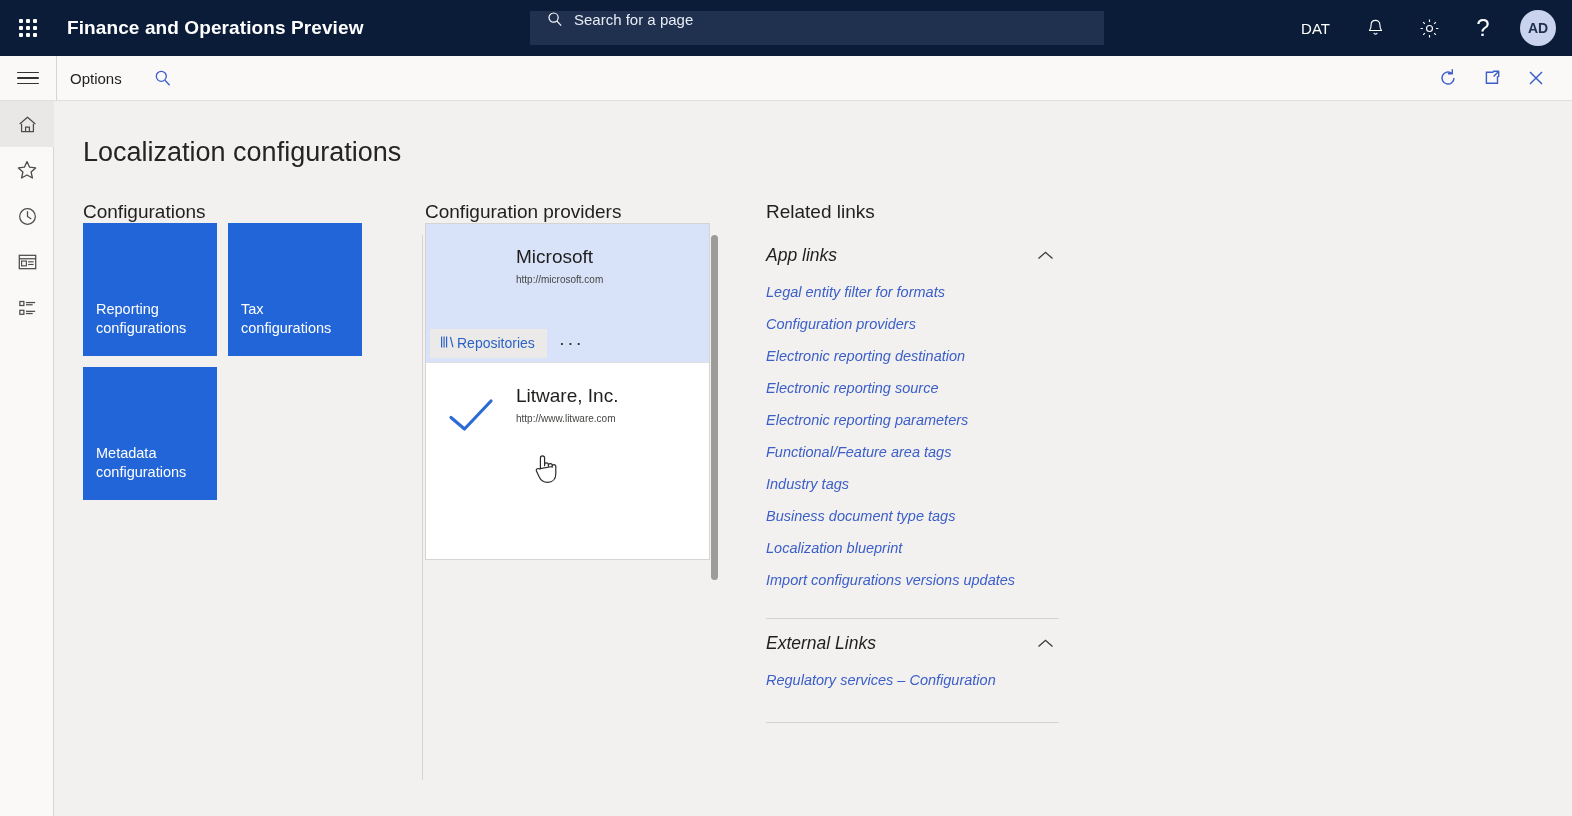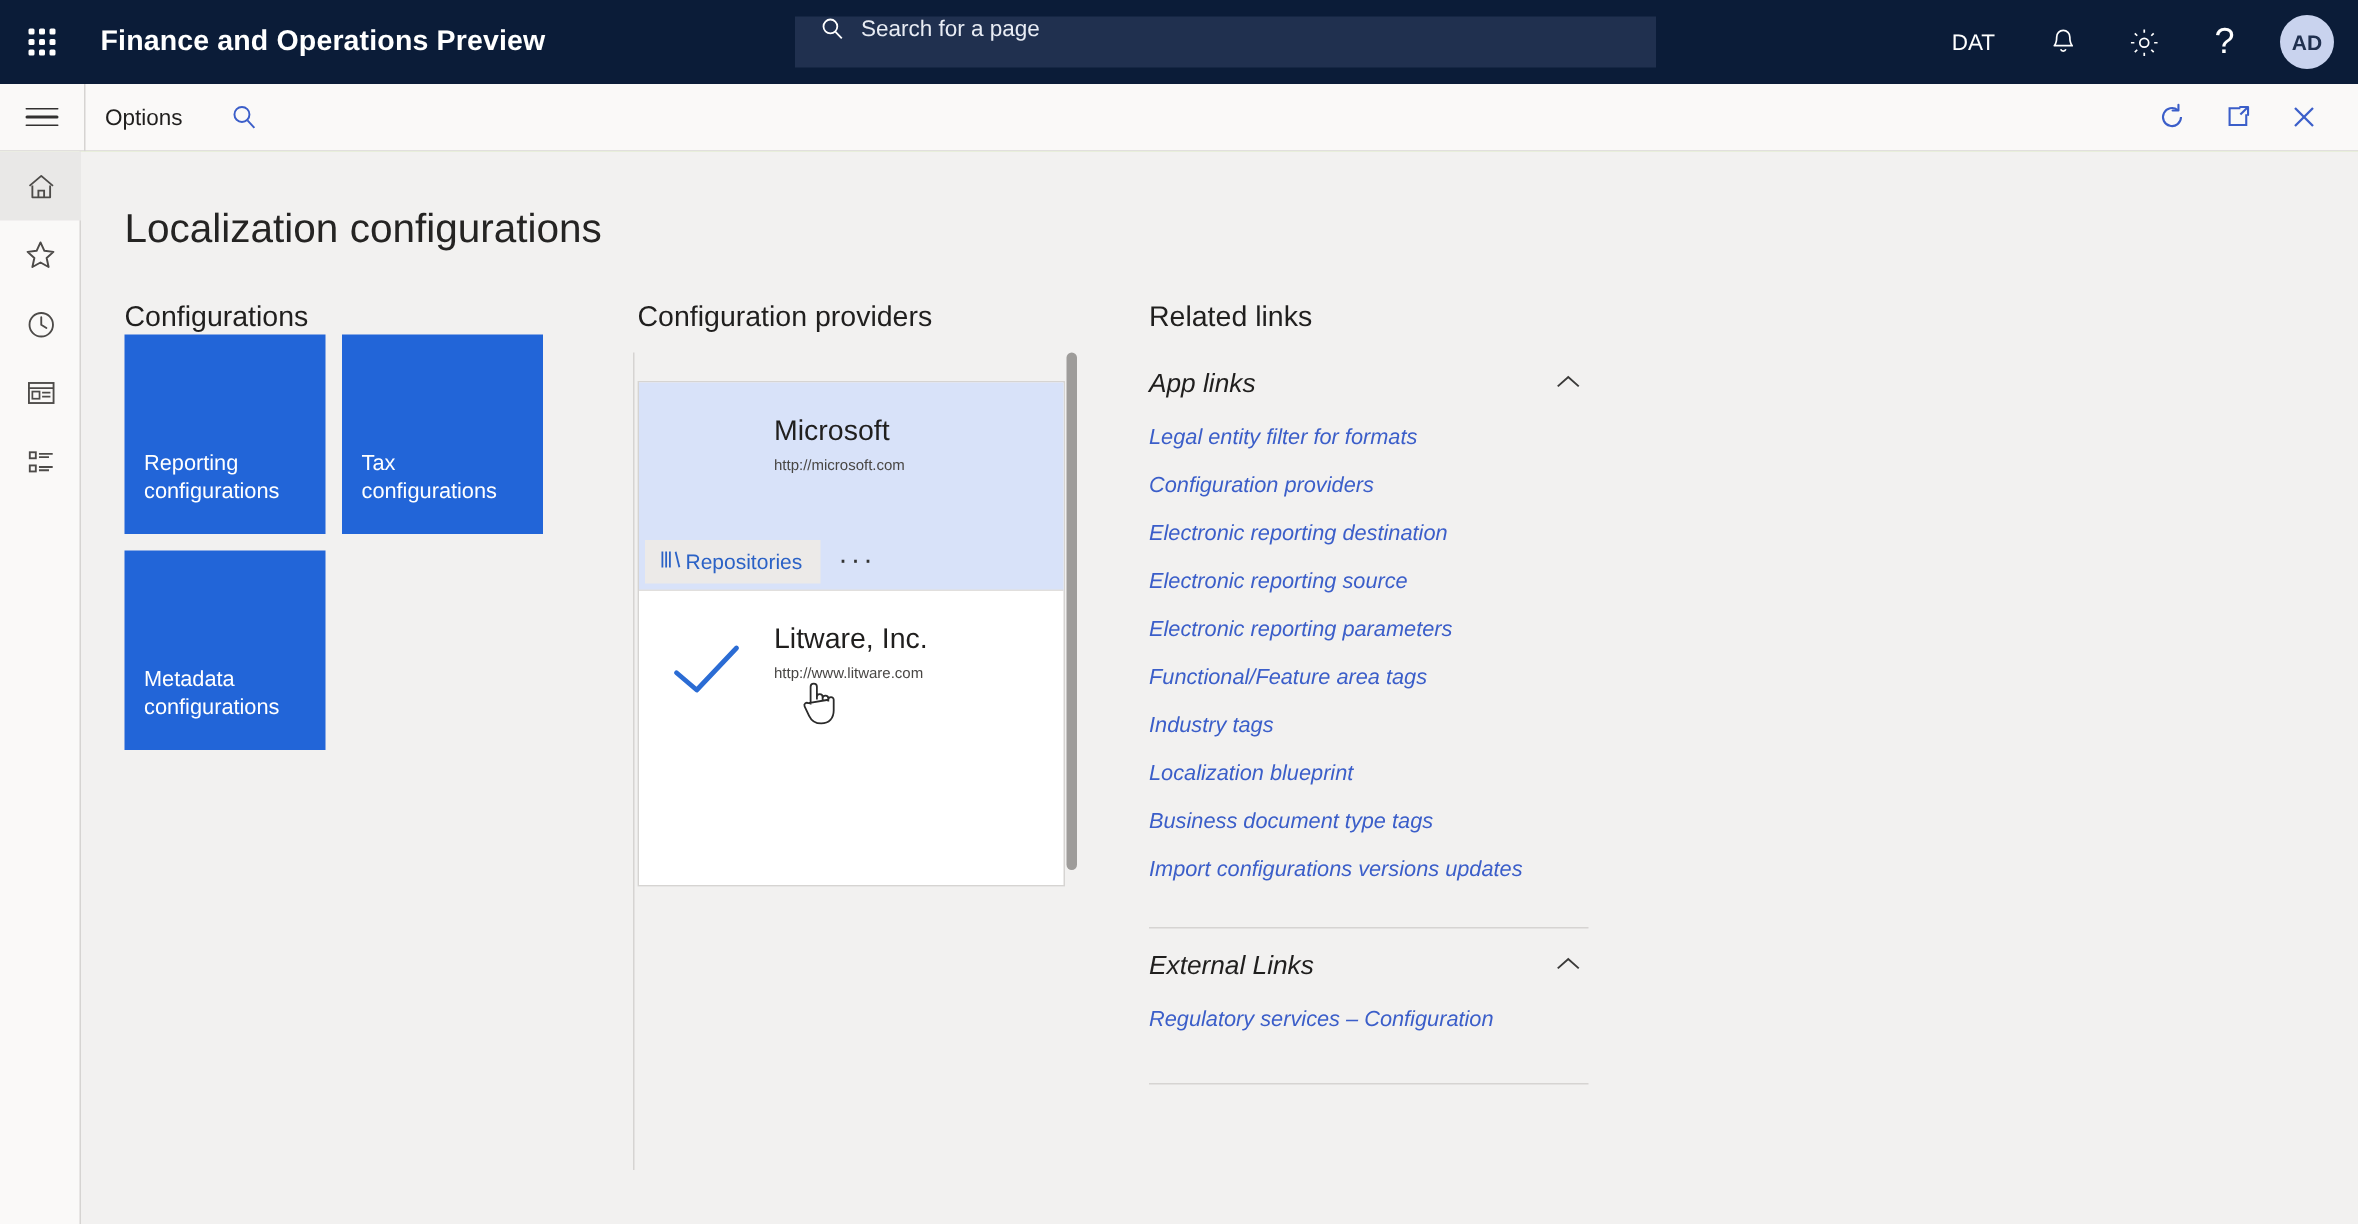--- a/index.html
+++ b/index.html
@@ -2,21 +2,21 @@
 <html><head>
 <meta charset="utf-8">
 <style>
   * { box-sizing: border-box; margin: 0; padding: 0; }
   html, body {
     width: 1572px; height: 816px;
     font-family: "Liberation Sans", sans-serif;
     background: #f2f1f0;
     overflow: hidden;
   }
-  .app { position: relative; width: 1572px; height: 690px; background: #bef264; border-bottom: 2px solid #4a7e8c; }
+  .app { position: relative; width: 1572px; height: 690px; background: #d946ef; border-bottom: 2px solid #4a7e8c; }
 
   
   .topnav {
     position: absolute; top: 0; left: 0; width: 1572px; height: 56px;
     background: #0b1c38; display: flex; align-items: center;
   }
   .waffle { width: 56px; height: 56px; display: flex; align-items: center; justify-content: center; cursor: pointer; }
   .waffle-grid { display: grid; grid-template-columns: repeat(3, 4px); grid-template-rows: repeat(3, 4px); gap: 3px; }
   .waffle-grid i { width: 4px; height: 4px; background: #ffffff; border-radius: 1px; display: block; }
   .app-title { color: #ffffff; font-size: 19px; font-weight: bold; margin-left: 11px; letter-spacing: 0.1px; white-space: nowrap; }
@@ -72,21 +72,21 @@
     width: 134px; height: 133px; background: #2265d8; color: #ffffff;
     display: flex; align-items: flex-end; padding: 0 0 18px 13px; cursor: pointer;
   }
   .tile span { font-size: 14.5px; line-height: 19px; }
 
   
   .vdiv1 { position: absolute; left: 368px; top: 134px; width: 1px; height: 545px; background: #d6d4d2; }
 
   
   .col-providers { position: absolute; left: 371px; top: 100px; width: 300px; }
-  .provider-list { position: relative; margin-top: 31px; width: 285px; background: #ffffff; border: 1px solid #d6d4d2; }
+  .provider-list { position: relative; width: 285px; background: #ffffff; border: 1px solid #d6d4d2; }
   .provider-card { position: relative; padding: 0; border-bottom: 1px solid #e1dfdd; cursor: pointer; }
   .provider-card:last-child { border-bottom: none; }
   .provider-card.selected { background: #d8e2f9; }
   .pc-body { display: flex; min-height: 100px; }
   .pc-check { width: 90px; display: flex; align-items: center; justify-content: center; padding-top: 6px; }
   .pc-text { padding: 22px 10px 0 0; }
   .pc-name { font-size: 19px; color: #201f1e; margin-bottom: 6px; }
   .pc-url { font-size: 10px; color: #484644; }
   .pc-actions { display: flex; align-items: center; height: 38px; padding-left: 4px; }
   .repo-btn {
@@ -346,22 +346,22 @@
           </span>
         </div>
         <div class="rl-links">
           <a class="rl-link">Legal entity filter for formats</a>
           <a class="rl-link">Configuration providers</a>
           <a class="rl-link">Electronic reporting destination</a>
           <a class="rl-link">Electronic reporting source</a>
           <a class="rl-link">Electronic reporting parameters</a>
           <a class="rl-link">Functional/Feature area tags</a>
           <a class="rl-link">Industry tags</a>
+          <a class="rl-link">Business document type tags</a>
           <a class="rl-link">Localization blueprint</a>
-          <a class="rl-link">Business document type tags</a>
           <a class="rl-link">Import configurations versions updates</a>
         </div>
       </div>
 
       <div class="rl-rule"></div>
 
       <div class="rl-section" style="margin-top:14px;">
         <div class="rl-head">
           <span class="rl-head-title">External Links</span>
           <span>

